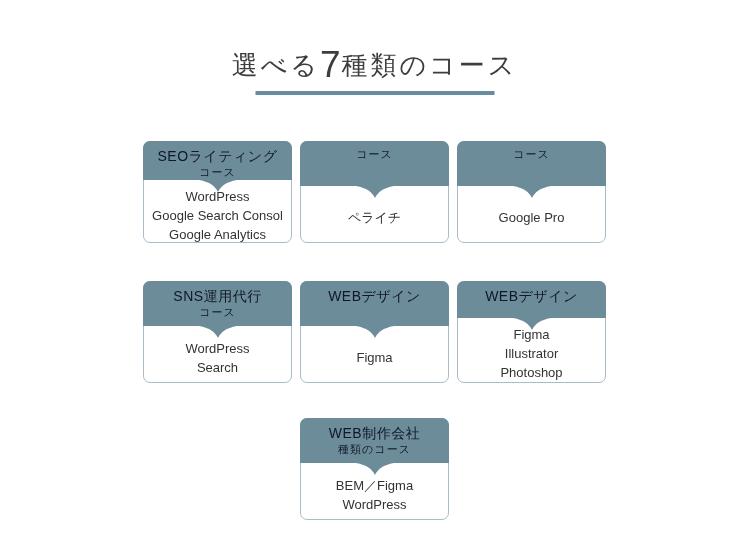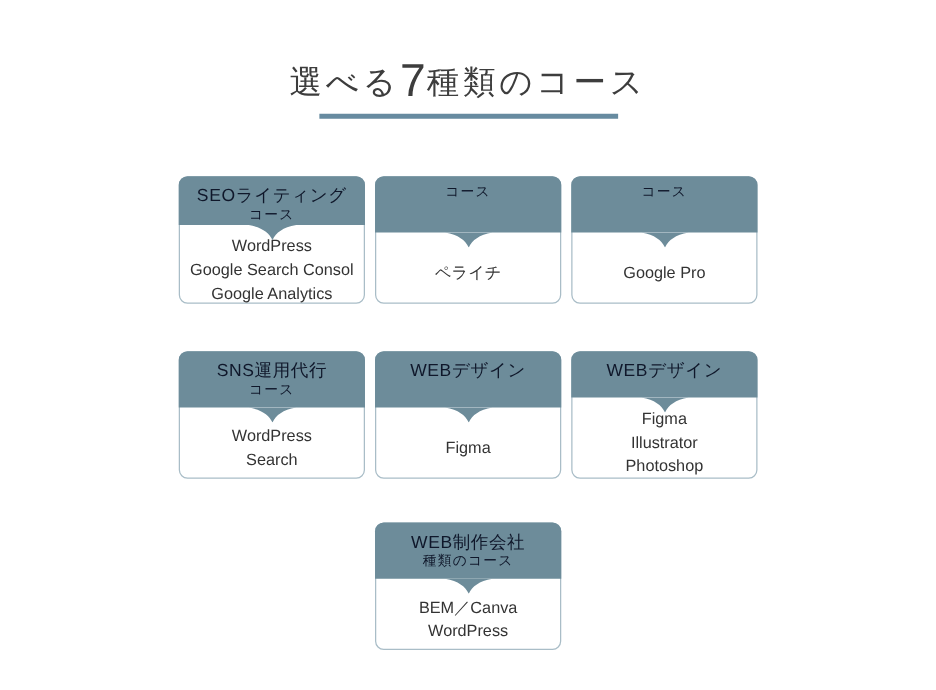--- a/index.html
+++ b/index.html
@@ -130,18 +130,18 @@
 
   <div class="card">
     <div class="card-header">
       <div class="card-title">WEB制作会社</div>
       <div class="card-subtitle">種類のコース</div>
       <svg class="notch" viewBox="0 0 38 12">
           <path d="M0,0 C11,2 16,6 19,12 C22,6 27,2 38,0 Z"></path>
         </svg>
     </div>
     <div class="card-body">
-      <div>BEM／Canva</div>
+      <div>BEM／Figma</div>
       <div>WordPress</div>
     </div>
   </div>
 
 </div>
 
 </body></html>

